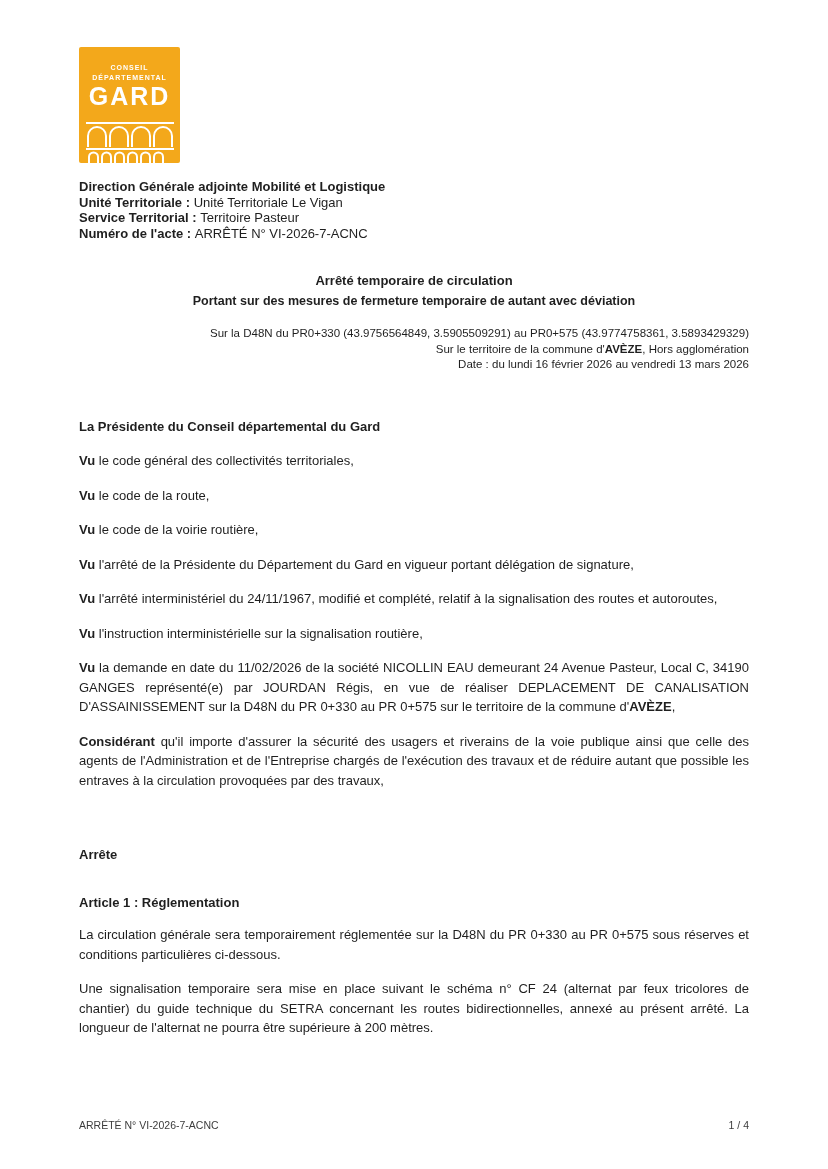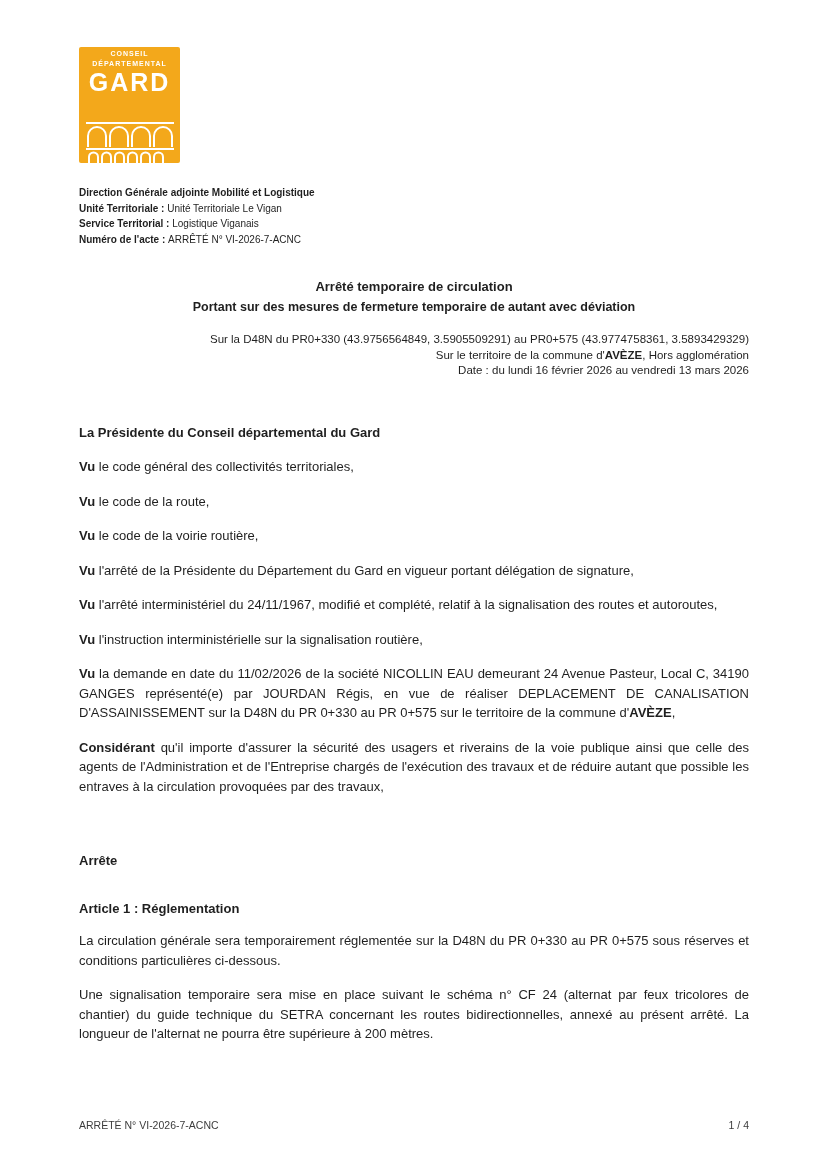--- a/index.html
+++ b/index.html
@@ -13,36 +13,36 @@
     overflow:hidden;
     margin:0 auto;
   }
   .content { padding:47px 79px 0 79px; }
 
   
   .logo {
     width:101px; height:116px;
     background:#f3a81b;
     display:flex; flex-direction:column; align-items:center;
-    padding-top:2px;
+    padding-top:16px;
     border-radius:2px;
     justify-content:flex-end;
   }
   .logo-org {
     color:#ffffff; font-size:7px; font-weight:bold;
     letter-spacing:1px; text-align:center; line-height:1.45;
   }
   .logo-name {
     color:#ffffff; font-size:25px; font-weight:bold;
     letter-spacing:2px; margin-top:1px; line-height:1;
   }
   .logo-bridge { margin-top:auto; display:block; }
 
   
-  .dept-block { margin-top:22px; font-size:10px; line-height:15.5px; }
+  .dept-block { margin-top:16px; font-size:13px; line-height:15.5px; }
 
   
   .doc-title { margin-top:30px; text-align:center; font-size:13px; font-weight:bold; line-height:19px; }
   .doc-subtitle { margin-top:3px; text-align:center; font-size:12.5px; font-weight:bold; line-height:16px; }
 
   .loc-block { margin-top:17px; text-align:right; font-size:11.5px; line-height:15.5px; }
 
   
   .body-block { margin-top:44px; font-size:13px; line-height:19.5px; }
   .body-block p { margin:0 0 15px 0; text-align:justify; }
@@ -75,21 +75,21 @@
           <path d="M2 27 V16 A9 9 0 0 1 20 16 V27 M24 27 V16 A9 9 0 0 1 42 16 V27 M46 27 V16 A9 9 0 0 1 64 16 V27 M68 27 V16 A9 9 0 0 1 86 16 V27"></path>
           <line x1="0" y1="29" x2="88" y2="29"></line>
           <path d="M3 43 V37 A4.5 4.5 0 0 1 12 37 V43 M16 43 V37 A4.5 4.5 0 0 1 25 37 V43 M29 43 V37 A4.5 4.5 0 0 1 38 37 V43 M42 43 V37 A4.5 4.5 0 0 1 51 37 V43 M55 43 V37 A4.5 4.5 0 0 1 64 37 V43 M68 43 V37 A4.5 4.5 0 0 1 77 37 V43"></path>
         </g>
       </svg>
     </div>
 
     <div class="dept-block">
       <div><span class="b">Direction Générale adjointe Mobilité et Logistique</span></div>
       <div><span class="b">Unité Territoriale : </span><span>Unité Territoriale Le Vigan</span></div>
-      <div><span class="b">Service Territorial : </span><span>Logistique Viganais</span></div>
+      <div><span class="b">Service Territorial : </span><span>Territoire Pasteur</span></div>
       <div><span class="b">Numéro de l'acte : </span><span>ARRÊTÉ N° VI-2026-7-ACNC</span></div>
     </div>
 
     <div class="doc-title">Arrêté temporaire de circulation</div>
     <div class="doc-subtitle">Portant sur des mesures de fermeture temporaire de autant avec déviation</div>
 
     <div class="loc-block">
       <div>Sur la D48N du PR0+330 (43.9756564849, 3.5905509291) au PR0+575 (43.9774758361, 3.5893429329)</div>
       <div><span>Sur le territoire de la commune d'</span><span class="b">AVÈZE</span><span>, Hors agglomération</span></div>
       <div>Date : du lundi 16 février 2026 au vendredi 13 mars 2026</div>

